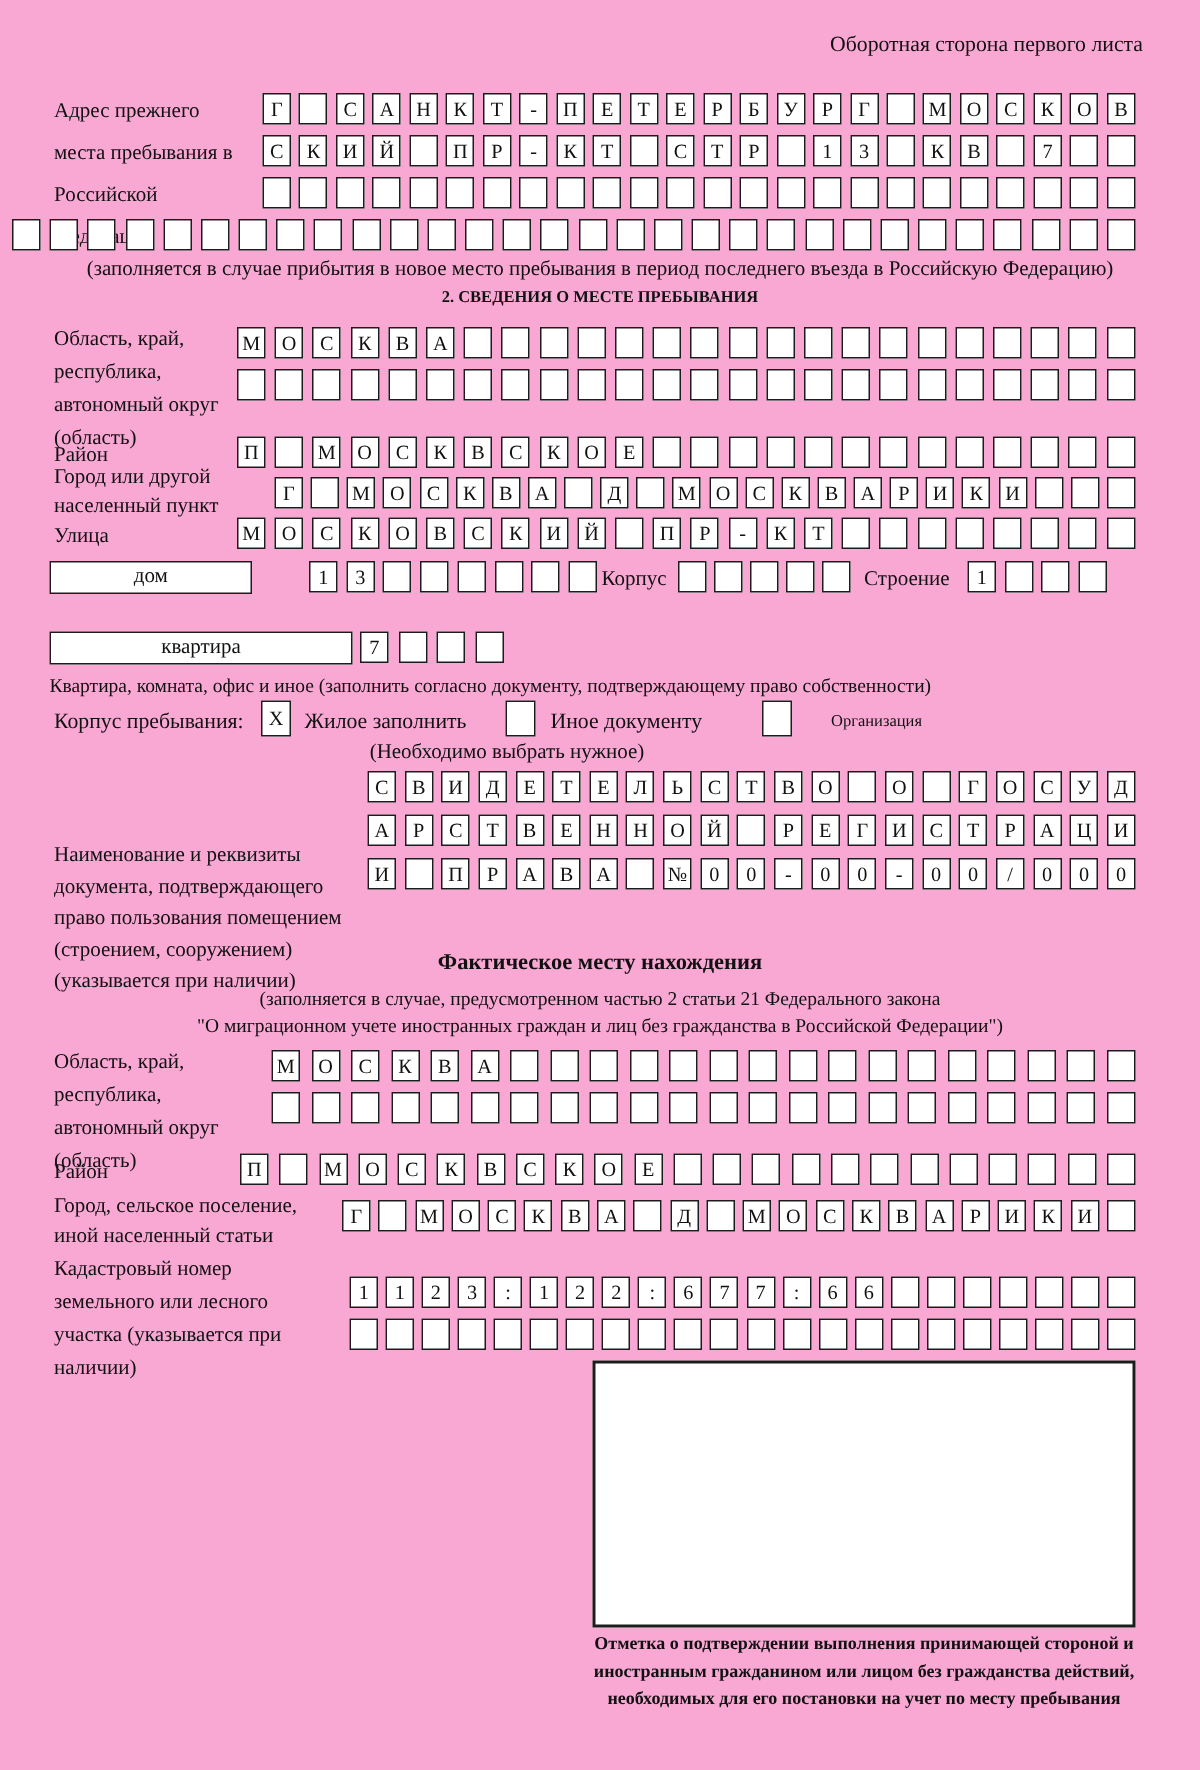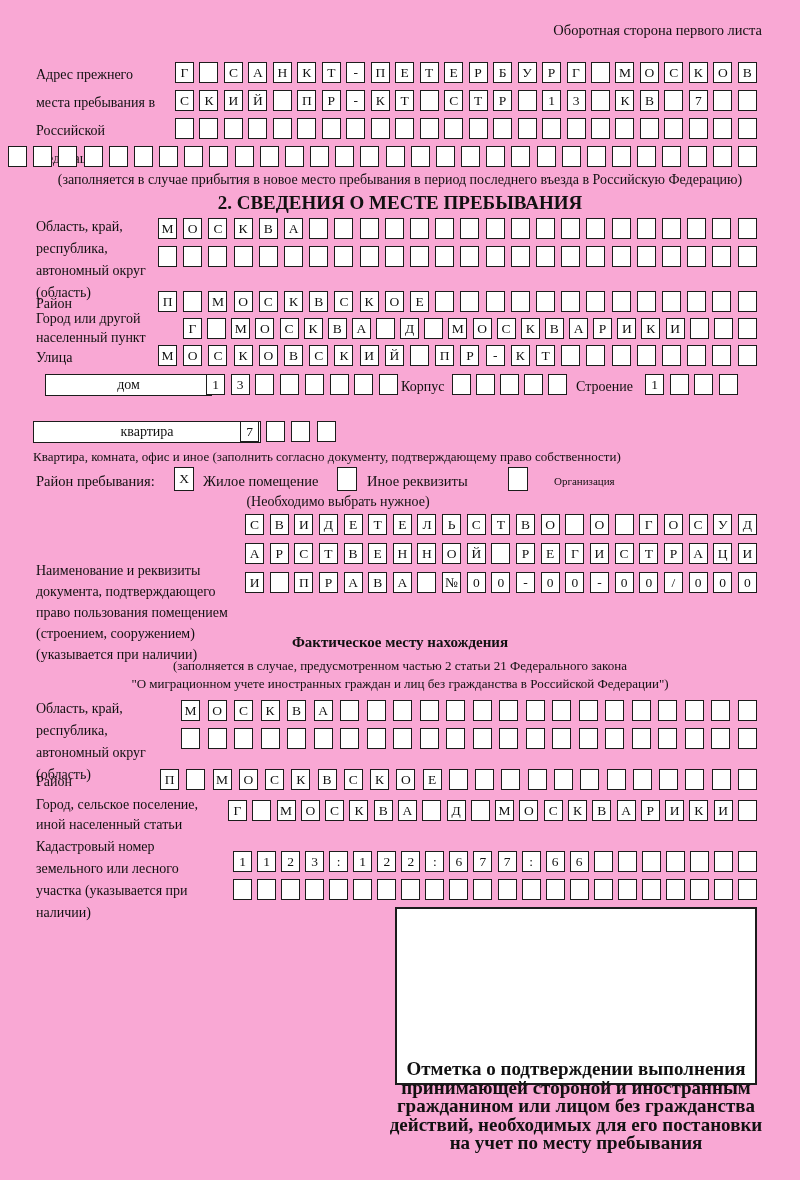--- a/index.html
+++ b/index.html
@@ -134,21 +134,21 @@
       <span class="cell"></span>
       <span class="cell"></span>
       <span class="cell"></span>
       <span class="cell"></span>
       <span class="cell"></span>
       <span class="cell"></span>
       <span class="cell"></span>
     </div>
   <div class="abs smallnote centerline" style="top:172px;">(заполняется в случае прибытия в новое место пребывания в период последнего въезда в Российскую Федерацию)</div>
 
-  <div class="abs bold centerline" style="top:192px;font-size:19px;text-align:center;">2. СВЕДЕНИЯ О МЕСТЕ ПРЕБЫВАНИЯ</div>
+  <div class="abs bold centerline" style="top:192px;font-size:11px;text-align:center;">2. СВЕДЕНИЯ О МЕСТЕ ПРЕБЫВАНИЯ</div>
 
   <div class="abs lbl" style="left:36px;top:216px;width:110px;">Область, край, республика, автономный округ (область)</div>
   <div class="abs cells" style="left:158px;top:218px;width:599px;">
       <span class="cell">М</span>
       <span class="cell">О</span>
       <span class="cell">С</span>
       <span class="cell">К</span>
       <span class="cell">В</span>
       <span class="cell">А</span>
       <span class="cell"></span>
@@ -274,21 +274,21 @@
       <span class="cell"></span>
       <span class="cell"></span>
       <span class="cell"></span>
       <span class="cell"></span>
       <span class="cell"></span>
       <span class="cell"></span>
       <span class="cell"></span>
       <span class="cell"></span>
     </div>
 
-  <div class="abs wbox" style="left:45px;top:374px;width:167px;">дом</div>
+  <div class="abs wbox" style="left:33px;top:374px;width:135px;">дом</div>
   <div class="abs cells" style="left:206px;top:374px;width:192px;">
       <span class="cell">1</span>
       <span class="cell">3</span>
       <span class="cell"></span>
       <span class="cell"></span>
       <span class="cell"></span>
       <span class="cell"></span>
       <span class="cell"></span>
       <span class="cell"></span>
     </div>
@@ -301,34 +301,34 @@
       <span class="cell"></span>
     </div>
   <div class="abs lbl" style="left:576px;top:376px;">Строение</div>
   <div class="abs cells" style="left:645px;top:374px;width:93px;">
       <span class="cell">1</span>
       <span class="cell"></span>
       <span class="cell"></span>
       <span class="cell"></span>
     </div>
 
-  <div class="abs wbox" style="left:33px;top:421px;width:228px;">квартира</div>
+  <div class="abs wbox" style="left:33px;top:421px;width:202px;">квартира</div>
   <div class="abs cells" style="left:240px;top:421px;width:96px;">
       <span class="cell">7</span>
       <span class="cell"></span>
       <span class="cell"></span>
       <span class="cell"></span>
     </div>
   <div class="abs caption" style="left:33px;top:449px;">Квартира, комната, офис и иное (заполнить согласно документу, подтверждающему право собственности)</div>
 
-  <div class="abs lbl" style="left:36px;top:470px;font-size:14.5px;">Район пребывания:</div>
+  <div class="abs lbl" style="left:36px;top:470px;font-size:14.5px;">Корпус пребывания:</div>
   <div class="abs checkbox" style="left:174px;top:467px;">X</div>
-  <div class="abs lbl" style="left:203px;top:470px;font-size:14.5px;">Жилое помещение</div>
+  <div class="abs lbl" style="left:203px;top:470px;font-size:14.5px;">Жилое заполнить</div>
   <div class="abs checkbox" style="left:337px;top:467px;"></div>
-  <div class="abs lbl" style="left:367px;top:470px;font-size:14.5px;">Иное реквизиты</div>
+  <div class="abs lbl" style="left:367px;top:470px;font-size:14.5px;">Иное документу</div>
   <div class="abs checkbox" style="left:508px;top:467px;"></div>
   <div class="abs lbl" style="left:554px;top:470px;font-size:11px;">Организация</div>
   <div class="abs smallnote" style="left:160px;top:494px;width:356px;text-align:center;">(Необходимо выбрать нужное)</div>
 
   <div class="abs lbl" style="left:36px;top:512px;width:196px;line-height:21px;margin-top:48px;">Наименование и реквизиты документа, подтверждающего право пользования помещением (строением, сооружением) (указывается при наличии)</div>
   <div class="abs cells" style="left:245px;top:514px;width:512px;">
       <span class="cell">С</span>
       <span class="cell">В</span>
       <span class="cell">И</span>
       <span class="cell">Д</span>
@@ -548,15 +548,15 @@
       <span class="cell"></span>
       <span class="cell"></span>
       <span class="cell"></span>
       <span class="cell"></span>
       <span class="cell"></span>
       <span class="cell"></span>
       <span class="cell"></span>
     </div>
 
   <div class="abs bigbox" style="left:395px;top:907px;width:362px;height:178px;"></div>
-  <div class="abs bold" style="left:380px;top:1060px;width:392px;text-align:center;font-size:19px;line-height:18.5px;">Отметка о подтверждении выполнения принимающей стороной и иностранным гражданином или лицом без гражданства действий, необходимых для его постановки на учет по месту пребывания</div>
+  <div class="abs bold" style="left:380px;top:1086px;width:392px;text-align:center;font-size:12px;line-height:18.5px;">Отметка о подтверждении выполнения принимающей стороной и иностранным гражданином или лицом без гражданства действий, необходимых для его постановки на учет по месту пребывания</div>
 
 </div>
 
 </body></html>

